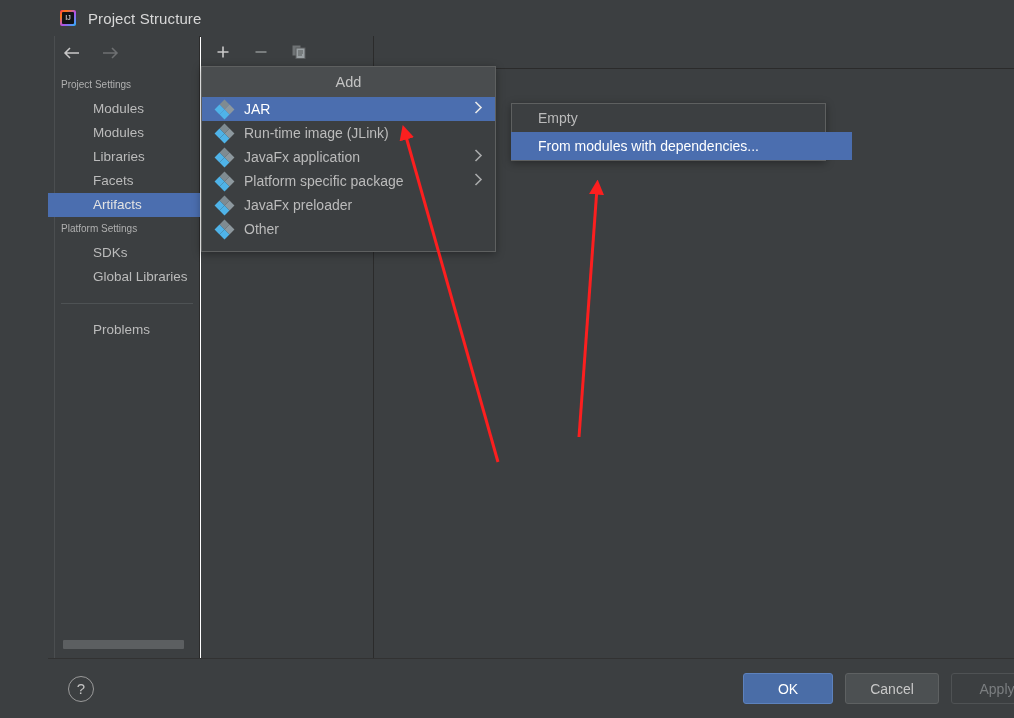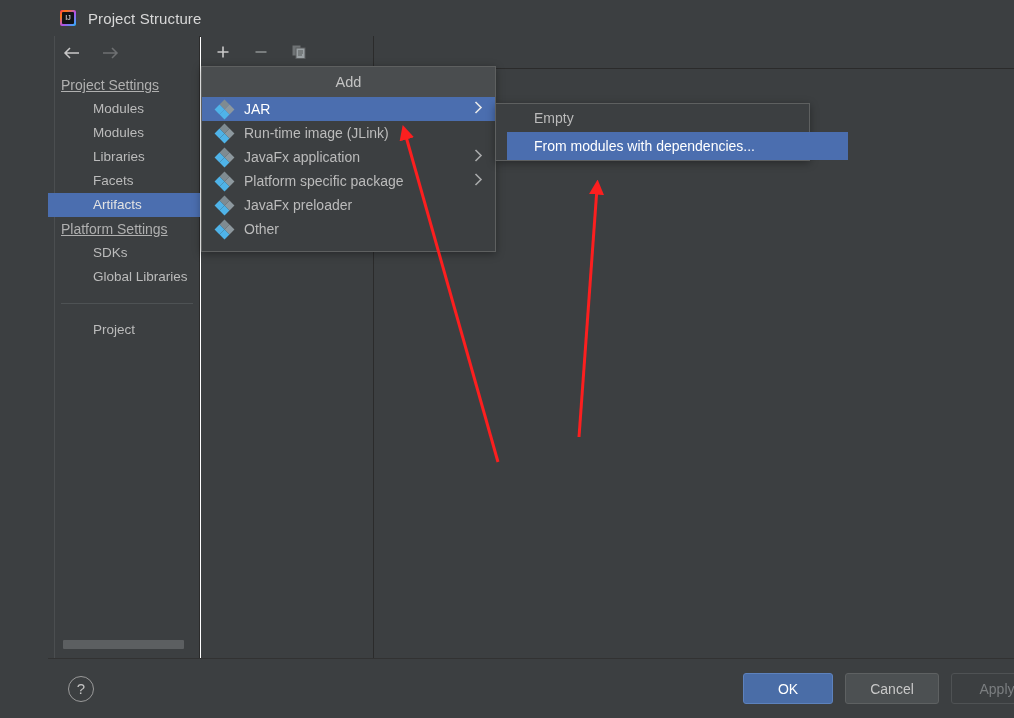--- a/index.html
+++ b/index.html
@@ -80,22 +80,21 @@
     padding-left: 6px;
     gap: 16px;
   }
   .nav-arrow { width: 22px; height: 22px; display: flex; align-items: center; justify-content: center; }
 
   .side-list { padding-top: 4px; }
   .side-group {
     height: 24px; line-height: 24px;
     padding-left: 6px;
     color: #b0b0b0;
-    font-size: 14px;
-    text-decoration: underline;
+    font-size: 10px;
   }
   .side-item {
     height: 24px; line-height: 24px;
     padding-left: 38px;
     color: #bbbbbb;
     font-size: 13.5px;
     white-space: nowrap;
   }
   .side-item.selected {
     background: #4b6eaf;
@@ -208,28 +207,27 @@
     transform: rotate(45deg);
     display: block;
   }
   .diamond-icon i.d-top    { left: 5px; top: 0px;  background: #7f8b91; }
   .diamond-icon i.d-left   { left: 0px; top: 5px;  background: #4fb3e8; }
   .diamond-icon i.d-right  { left: 10px; top: 5px; background: #8d989e; }
   .diamond-icon i.d-bottom { left: 5px; top: 10px; background: #4fb3e8; }
 
   
   .submenu {
-    position: absolute; left: 447px; top: 103px;
+    position: absolute; left: 463px; top: 103px;
     width: 315px;
     background: #3c3f41;
     border: 1px solid #5e6060;
     box-sizing: border-box;
     z-index: 45;
     box-shadow: 0 2px 8px rgba(0,0,0,.35);
-    padding-left: 12px;
   }
   .submenu-item {
     height: 28px;
     display: flex; align-items: center;
     padding-left: 26px;
     color: #bbbbbb;
     font-size: 14px;
     white-space: nowrap;
   }
   .submenu-item.selected {
@@ -328,21 +326,21 @@
       <div class="side-item">Modules</div>
       <div class="side-item">Libraries</div>
       <div class="side-item">Facets</div>
       <div class="side-item selected">Artifacts</div>
 
       <div class="side-group">Platform Settings</div>
       <div class="side-item">SDKs</div>
       <div class="side-item">Global Libraries</div>
 
       <div class="side-sep"></div>
-      <div class="side-problems">Project</div>
+      <div class="side-problems">Problems</div>
     </div>
 
     <div class="hscroll"></div>
   </div>
 
   <div class="mainpanel">
 
     <div class="toolbar">
       <div class="tb-btn">
         <svg width="14" height="14" viewBox="0 0 14 14">

